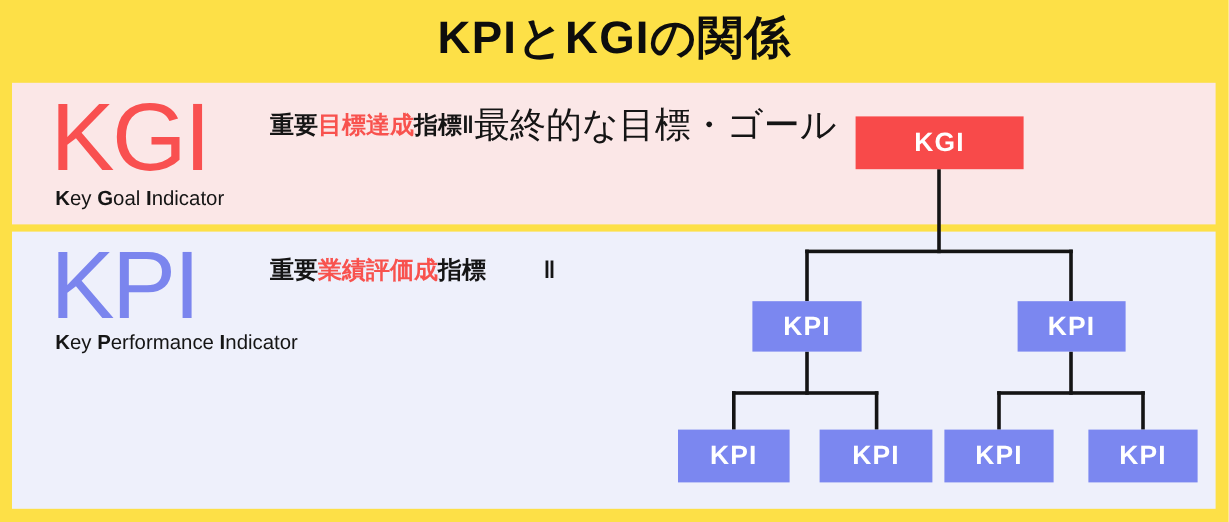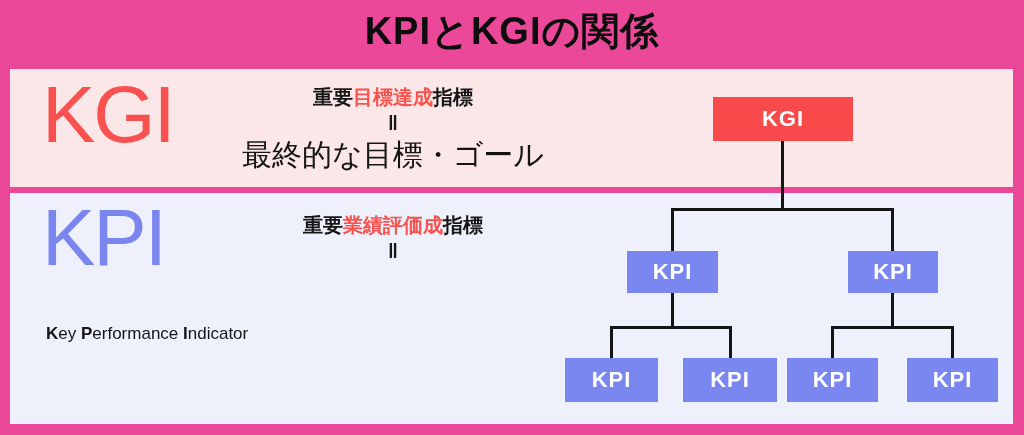--- a/index.html
+++ b/index.html
@@ -1,39 +1,39 @@
 <!DOCTYPE html>
 <html><head>
 <meta charset="utf-8">
 <style>
   html, body { margin:0; padding:0; background:#ffffff; }
   body { width:1024px; height:435px; font-family:"Liberation Sans", sans-serif; }
-  .stage { position:relative; width:1024px; height:435px; overflow:hidden; background:#ec4899; }
+  .stage { position:relative; width:1024px; height:435px; overflow:hidden; background:#fde047; }
 
   .page-title {
     position:absolute; top:6px; left:0; width:100%; margin:0;
     text-align:center; font-size:38px; font-weight:800; color:#0d0d0d; letter-spacing:1px;
   }
 
   .band { position:absolute; left:10px; width:1003px; }
   .band-kgi { top:69px;  height:118px; background:#FBE7E7; }
   .band-kpi { top:193px; height:231px; background:#EEF0FB; }
 
   .acronym { position:absolute; left:32px; font-size:80px; line-height:1; font-weight:400; letter-spacing:-2px; }
   .band-kgi .acronym { top:6px;  color:#F95050; }
   .band-kpi .acronym { top:5px;  color:#7B85EE; }
 
   .subtitle { position:absolute; left:36px; font-size:17px; color:#151515; white-space:nowrap; }
   .band-kgi .subtitle { top:87px; }
-  .band-kpi .subtitle { top:83px;margin-top:48px; }
+  .band-kpi .subtitle { top:83px; }
   .subtitle b { font-weight:800; }
 
-  .desc { position:absolute; left:215px; width:336px; display:flex; flex-direction:column; align-items:center; text-align:center; }
+  .desc { position:absolute; left:215px; width:336px; display:flex; align-items:center; text-align:center; }
   .band-kgi .desc { top:15px; }
-  .band-kpi .desc { top:19px; }
+  .band-kpi .desc { top:19px;gap:48px; }
   .term   { font-size:20px; font-weight:700; color:#151515; white-space:nowrap; }
   .red    { color:#F8524E; }
   .equals { font-size:20px; font-weight:700; color:#151515; margin:2px 0; line-height:1; }
   .meaning{ font-size:30px; font-weight:400; color:#151515; white-space:nowrap; }
 
   .tree { position:absolute; left:0; top:0; width:1024px; height:435px; pointer-events:none; }
   .line { position:absolute; background:#141414; }
   .node {
     position:absolute; display:flex; align-items:center; justify-content:center;
     color:#ffffff; font-weight:700; font-size:22px; letter-spacing:1px;
@@ -62,20 +62,21 @@
 </style>
 </head>
 <body>
 
 <div class="stage">
 
   <h1 class="page-title">KPIとKGIの関係</h1>
 
   <section class="band band-kgi">
     <div class="acronym">KGI</div>
+    <div class="subtitle"><b>K</b><span>ey </span><b>G</b><span>oal </span><b>I</b><span>ndicator</span></div>
     <div class="desc">
       <div class="term"><span>重要</span><span class="red">目標達成</span><span>指標</span></div>
       <div class="equals">‖</div>
       <div class="meaning">最終的な目標・ゴール</div>
     </div>
   </section>
 
   <section class="band band-kpi">
     <div class="acronym">KPI</div>
     <div class="subtitle"><b>K</b><span>ey </span><b>P</b><span>erformance </span><b>I</b><span>ndicator</span></div>

